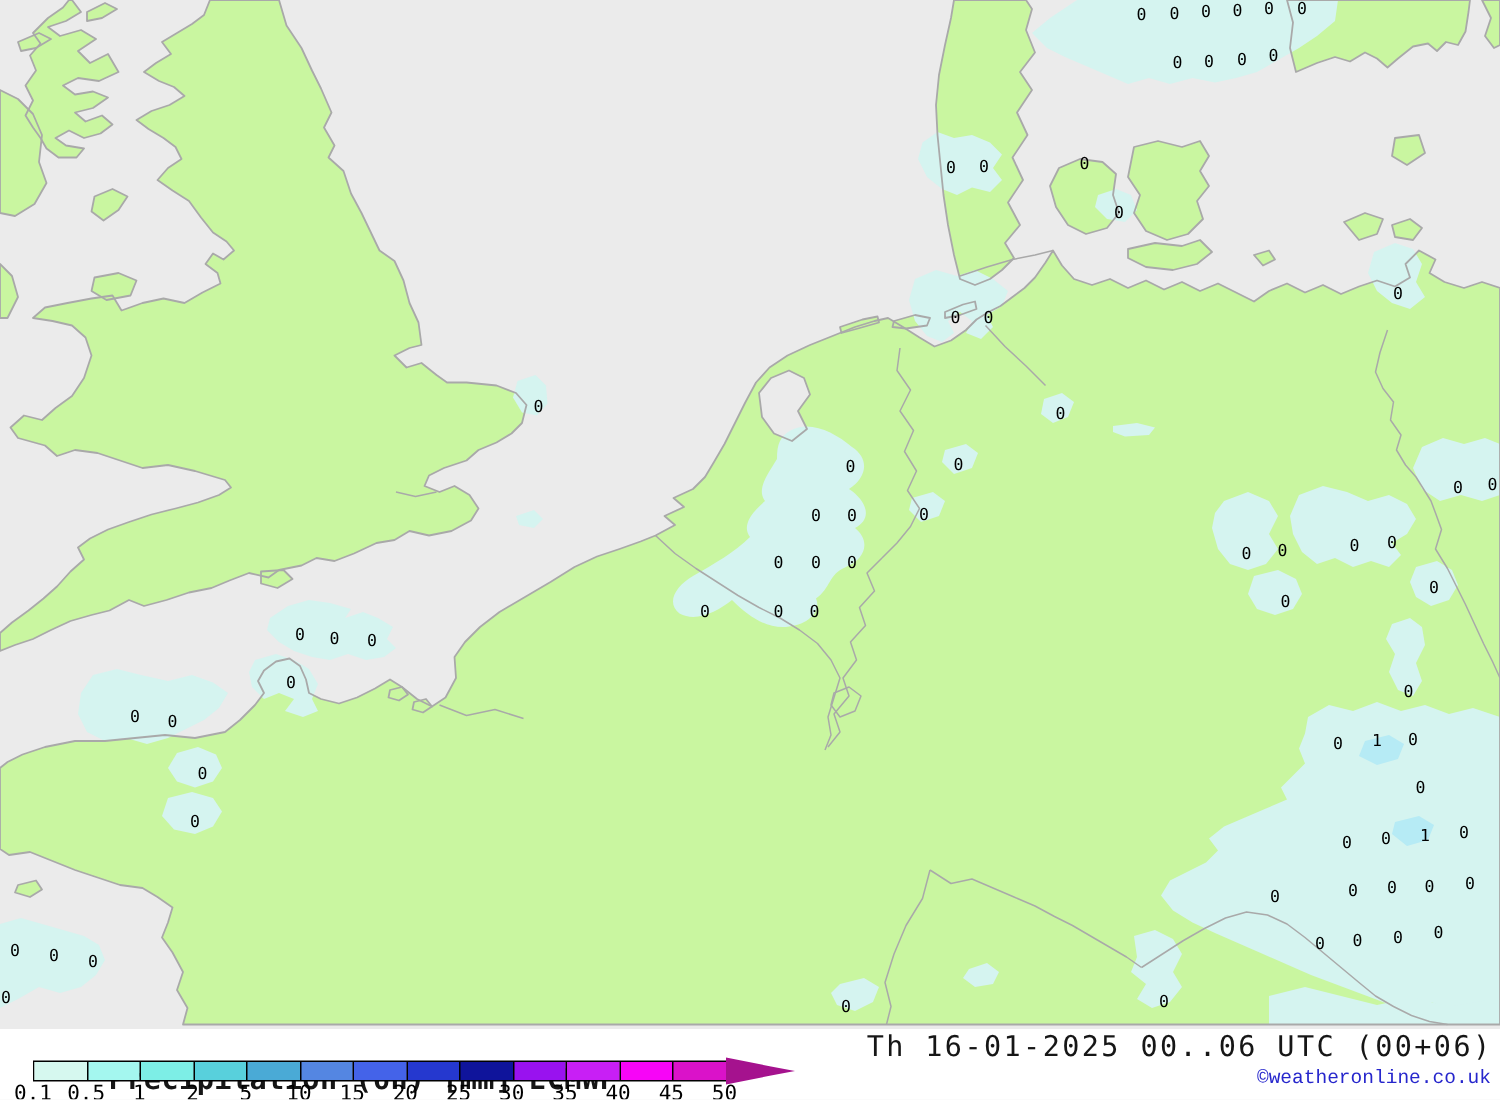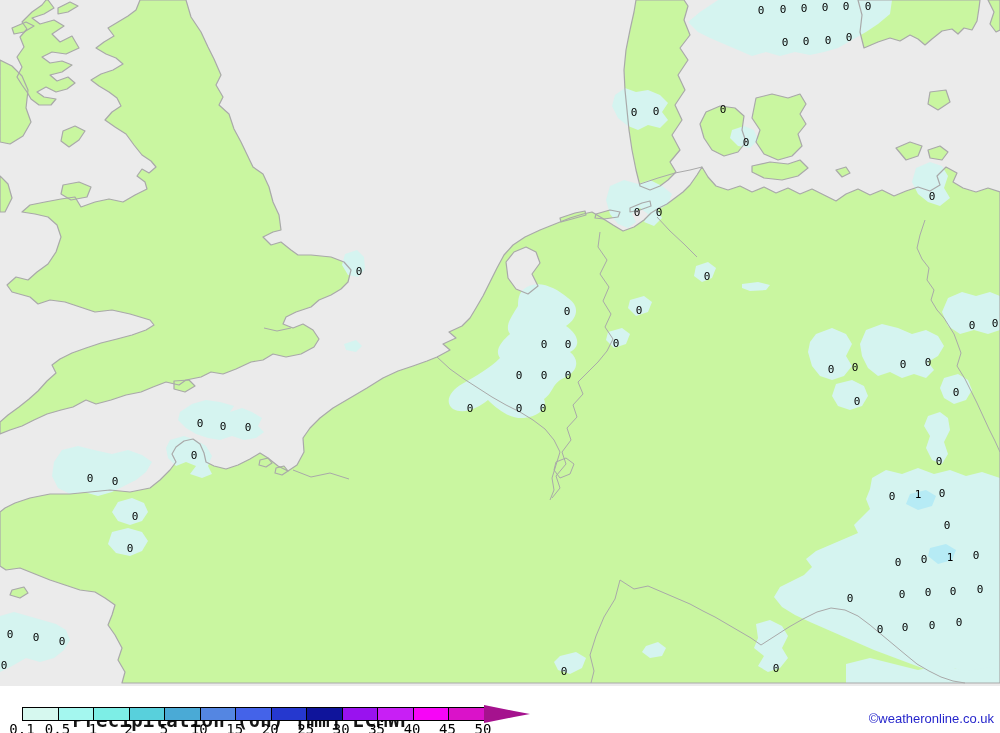--- a/index.html
+++ b/index.html
@@ -20,21 +20,21 @@
   .date-line{position:absolute;right:5px;top:1px;font-size:19px;letter-spacing:1.6px;color:#161616;white-space:pre;}
   .legend-row{position:absolute;left:22px;top:21px;width:461px;height:12px;}
   .legend-bar{position:absolute;left:0;top:0;width:461px;height:12px;border:1px solid #000;
               display:flex;box-sizing:content-box;}
   .legend-bar div{flex:1 1 0;border-left:1px solid #000;}
   .legend-bar div:first-child{border-left:none;}
   .legend-arrow{position:absolute;left:462px;top:-6px;}
   .legend-ticks{position:absolute;left:22px;top:35px;width:520px;height:14px;font-size:14px;color:#000;}
   .legend-ticks span{position:absolute;transform:translateX(-50%);white-space:nowrap;}
   .copyright{position:absolute;right:6px;top:25px;font-size:13px;color:#2626cc;
-             font-family:Liberation Sans, sans-serif;text-decoration:none;margin-left:40px;}
+             font-family:Liberation Mono, monospace;text-decoration:none;margin-left:40px;}
 </style>
 </head>
 <body>
 
 <div class="stage" style="--sea: #ebebeb; --land: #c9f6a0; --coast: #a9a9a9; --p1: #d5f4f0; --p2: #b6ebf5; --lbl: #000000;">
 
   <svg class="map" width="1000" height="686" viewBox="0 0 1000 686">
 
     <rect x="0" y="0" width="1000" height="686" fill="var(--sea)"></rect>
 
@@ -217,20 +217,21 @@
         <text x="905" y="627">0</text>
         <text x="932" y="625">0</text>
         <text x="959" y="622">0</text>
       </g>
   </svg>
 
   <div class="bottombar">
     <div class="product-line">
       <span>Precipitation (6h)</span><span>[mm]</span><span>ECMWF</span>
     </div>
+    <div class="date-line">Th 16-01-2025 00..06 UTC (00+06)</div>
     <div class="legend-row">
       <div class="legend-bar" id="legend-bar">
           <div style="background: rgb(214, 248, 239);"></div>
           <div style="background: rgb(164, 247, 239);"></div>
           <div style="background: rgb(125, 238, 230);"></div>
           <div style="background: rgb(88, 208, 220);"></div>
           <div style="background: rgb(74, 170, 214);"></div>
           <div style="background: rgb(84, 134, 226);"></div>
           <div style="background: rgb(68, 99, 233);"></div>
           <div style="background: rgb(37, 56, 207);"></div>

